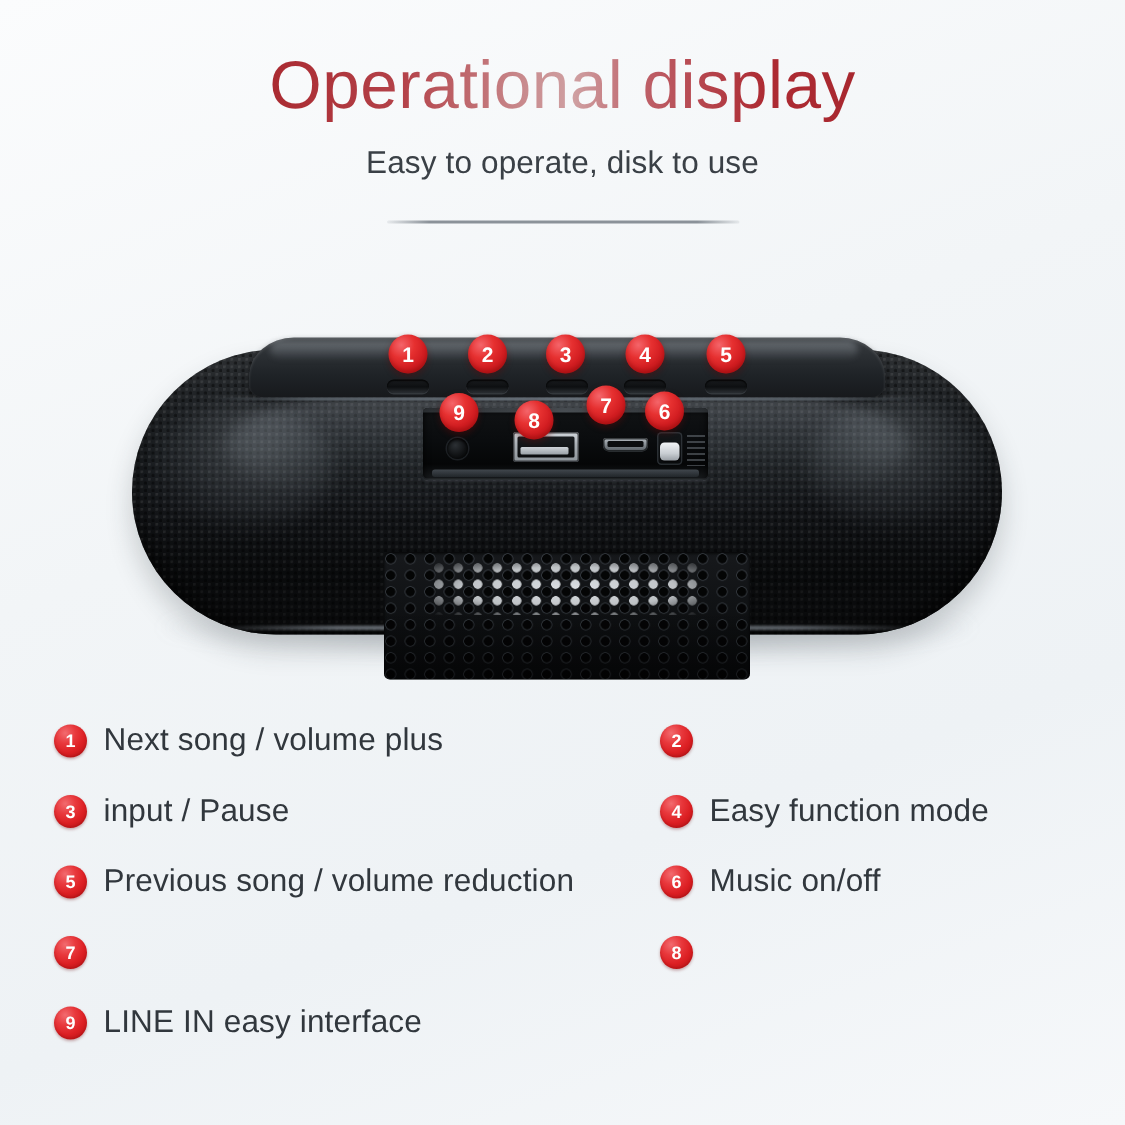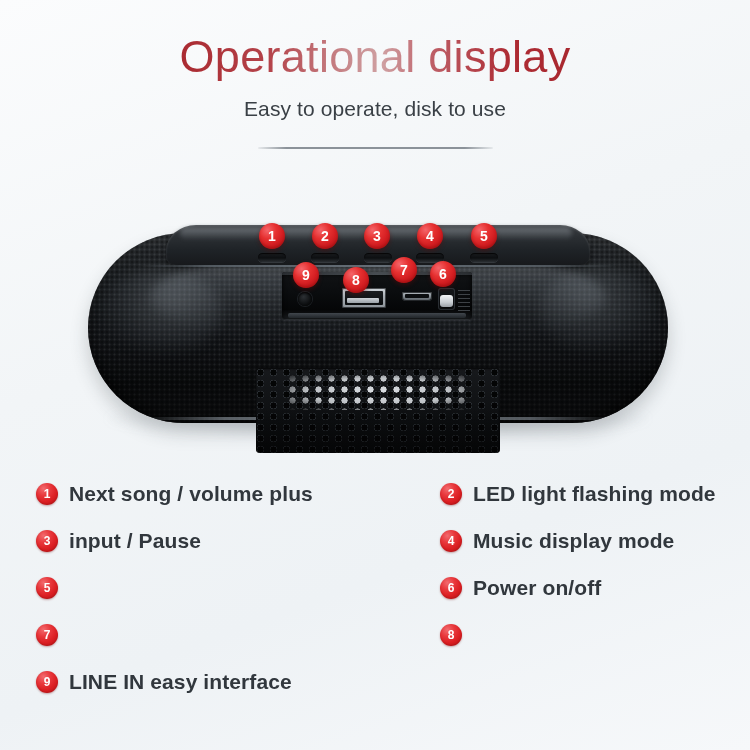--- a/index.html
+++ b/index.html
@@ -359,21 +359,21 @@
     box-shadow: 0 1px 2px rgba(110,12,14,0.35), inset 0 -1px 2px rgba(120,0,0,0.3);
     color: #ffffff;
     font-size: 12px;
     font-weight: 700;
     line-height: 22px;
     text-align: center;
     margin-right: 11px;
   }
   .legend-label {
     font-size: 21px;
-    font-weight: 700;
+    font-weight: 400;
     color: #31373d;
     letter-spacing: 0.1px;
     white-space: nowrap;
   }
 </style>
 </head>
 <body>
 
 <div id="header">
   <div id="page-title">Operational display</div>
@@ -444,39 +444,39 @@
       <div class="legend-item">
         <div class="legend-badge">1</div>
         <div class="legend-label">Next song / volume plus</div>
       </div>
       <div class="legend-item">
         <div class="legend-badge">3</div>
         <div class="legend-label">input / Pause</div>
       </div>
       <div class="legend-item">
         <div class="legend-badge">5</div>
+        <div class="legend-label">Previous song / volume reduction</div>
       </div>
       <div class="legend-item">
         <div class="legend-badge">7</div>
       </div>
       <div class="legend-item">
         <div class="legend-badge">9</div>
         <div class="legend-label">LINE IN easy interface</div>
       </div>
     </div>
   <div class="legend-col" id="legend-col-right">
       <div class="legend-item">
         <div class="legend-badge">2</div>
-        <div class="legend-label">LED light flashing mode</div>
       </div>
       <div class="legend-item">
         <div class="legend-badge">4</div>
-        <div class="legend-label">Music display mode</div>
+        <div class="legend-label">Easy function mode</div>
       </div>
       <div class="legend-item">
         <div class="legend-badge">6</div>
-        <div class="legend-label">Power on/off</div>
+        <div class="legend-label">Music on/off</div>
       </div>
       <div class="legend-item">
         <div class="legend-badge">8</div>
       </div>
     </div>
 </div>
 
 </body></html>

